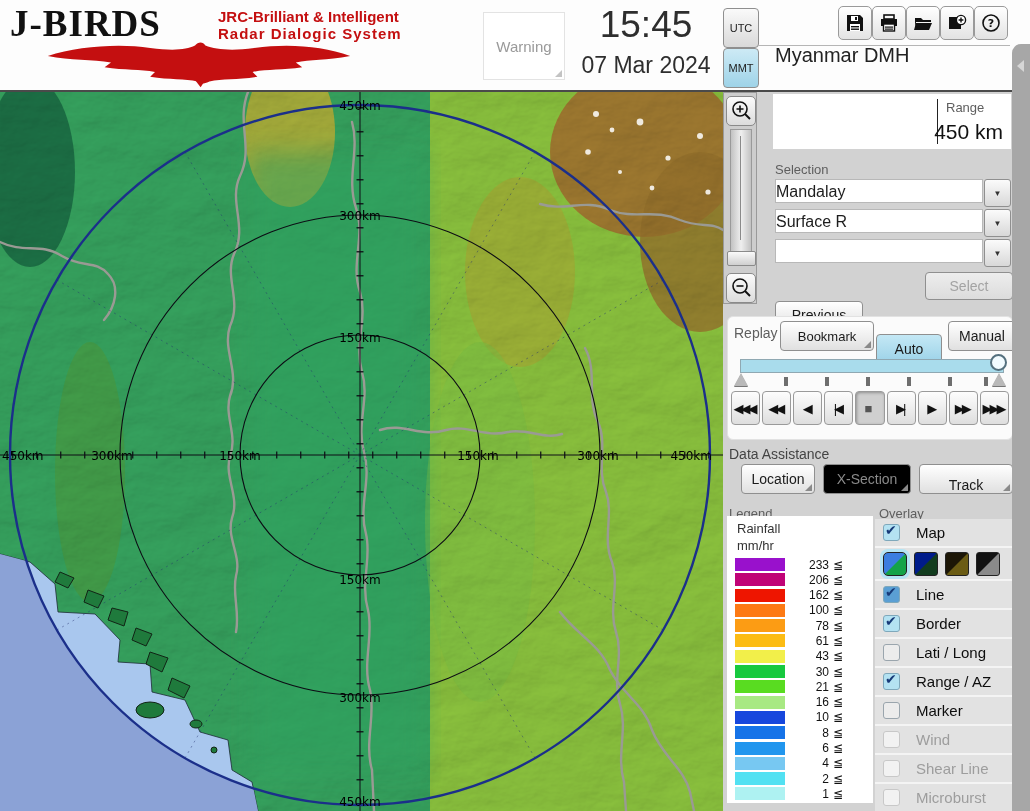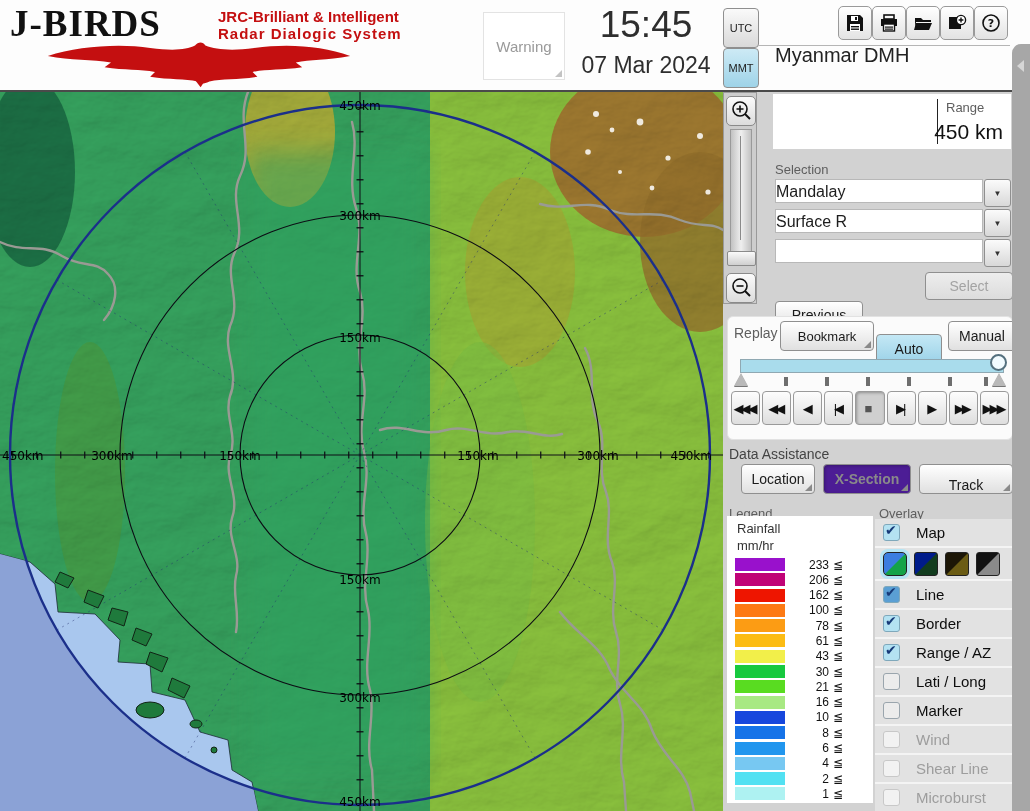--- a/index.html
+++ b/index.html
@@ -45,21 +45,21 @@
   #range-value{right:8px;top:26px;font-size:21px;color:#111;}
   .dd-row{left:52px;width:236px;height:26px;}
   .dd-field{position:absolute;left:0;top:0;width:208px;height:24px;background:#fff;border:1px solid #b8b8b8;
             font-size:16px;color:#1d1d1d;line-height:24px;padding-left:0;box-sizing:border-box;}
   .dd-btn{position:absolute;right:0;top:0;width:25px;height:26px;border:1px solid #8f8f8f;border-radius:3px;
           background:linear-gradient(#fbfbfb,#d8d8d8);display:flex;align-items:center;justify-content:center;
           font-size:8px;color:#333;}
   .btn{border:1px solid #8f8f8f;border-radius:4px;background:linear-gradient(#ffffff,#e0e0e0);
        font-size:14px;color:#1a1a1a;display:flex;align-items:center;justify-content:center;}
   .btn.disabled{color:#a3a3a3;background:linear-gradient(#ededed,#dcdcdc);}
-  .btn.pressed{background:#4c1d95;color:#8a8a8a;box-shadow:inset 1px 1px 3px rgba(0,0,0,.25);font-weight:bold;}
+  .btn.pressed{background:#000000;color:#8a8a8a;box-shadow:inset 1px 1px 3px rgba(0,0,0,.25);}
   .btn.sel{background:linear-gradient(#c4e8f5,#9bd2e8);}
   #replay-card{left:4px;top:224px;width:284px;height:122px;background:#fbfbfb;border:1px solid #e2e2e2;border-radius:6px;}
   #replay-label{left:6px;top:8px;font-size:14px;}
   #slider-track{left:12px;top:42px;width:262px;height:12px;background:#a9dcec;border:1px solid #8fa8b2;}
   #slider-handle{left:262px;top:37px;width:17px;height:17px;border-radius:50%;background:#f2fbff;border:2px solid #55707e;box-sizing:border-box;}
   .range-tri{width:0;height:0;border-left:7px solid transparent;border-right:7px solid transparent;
              border-bottom:13px solid #b9b9b9;filter:drop-shadow(0 1px 0 #777);}
   .tick{position:absolute;top:60px;width:4px;height:9px;background:#6e6e6e;}
   #pb-row{left:3px;top:74px;width:278px;display:flex;gap:2px;}
   .pb{flex:1;height:34px;border:1px solid #9a9a9a;border-radius:4px;background:linear-gradient(#fdfdfd,#dedede);
@@ -468,26 +468,26 @@
       </div>
       <div class="ov-row">
         <div class="cb on dark"></div>
         <span class="ov-label">Line</span>
       </div>
       <div class="ov-row">
         <div class="cb on"></div>
         <span class="ov-label">Border</span>
       </div>
       <div class="ov-row">
+        <div class="cb"></div>
+        <span class="ov-label">Lati / Long</span>
+      </div>
+      <div class="ov-row">
         <div class="cb on"></div>
         <span class="ov-label">Range / AZ</span>
-      </div>
-      <div class="ov-row">
-        <div class="cb"></div>
-        <span class="ov-label">Lati / Long</span>
       </div>
       <div class="ov-row">
         <div class="cb"></div>
         <span class="ov-label">Marker</span>
       </div>
       <div class="ov-row disabled">
         <div class="cb"></div>
         <span class="ov-label">Wind</span>
       </div>
       <div class="ov-row disabled">

